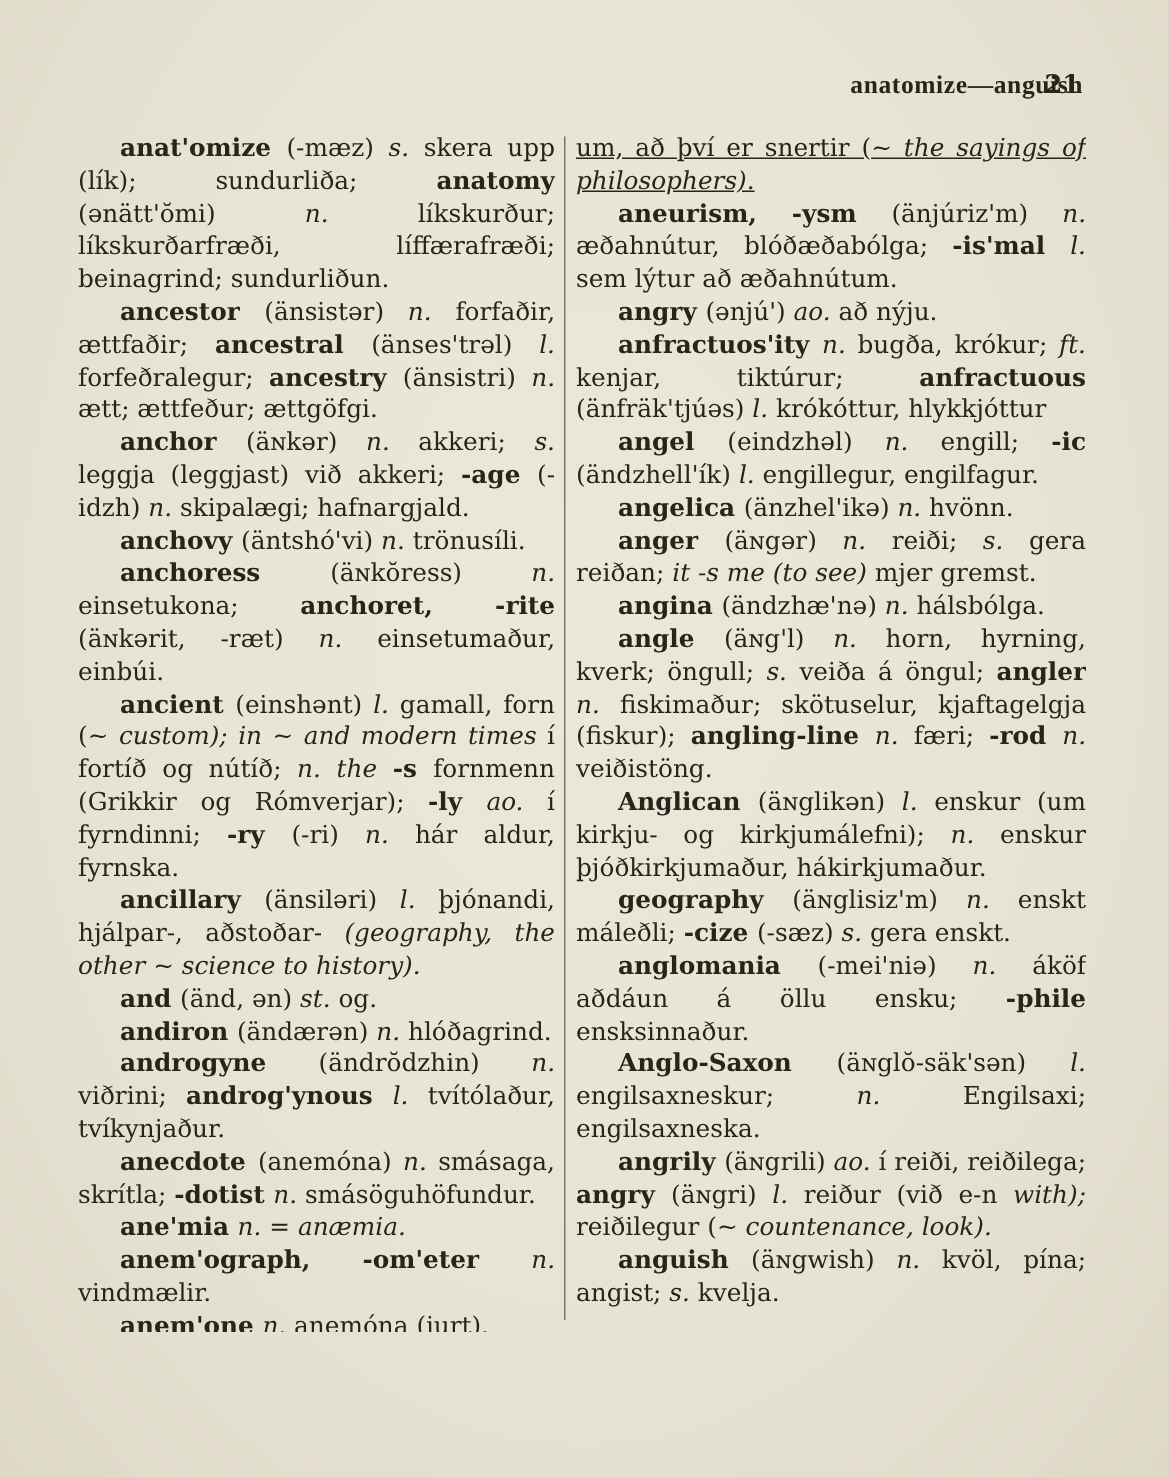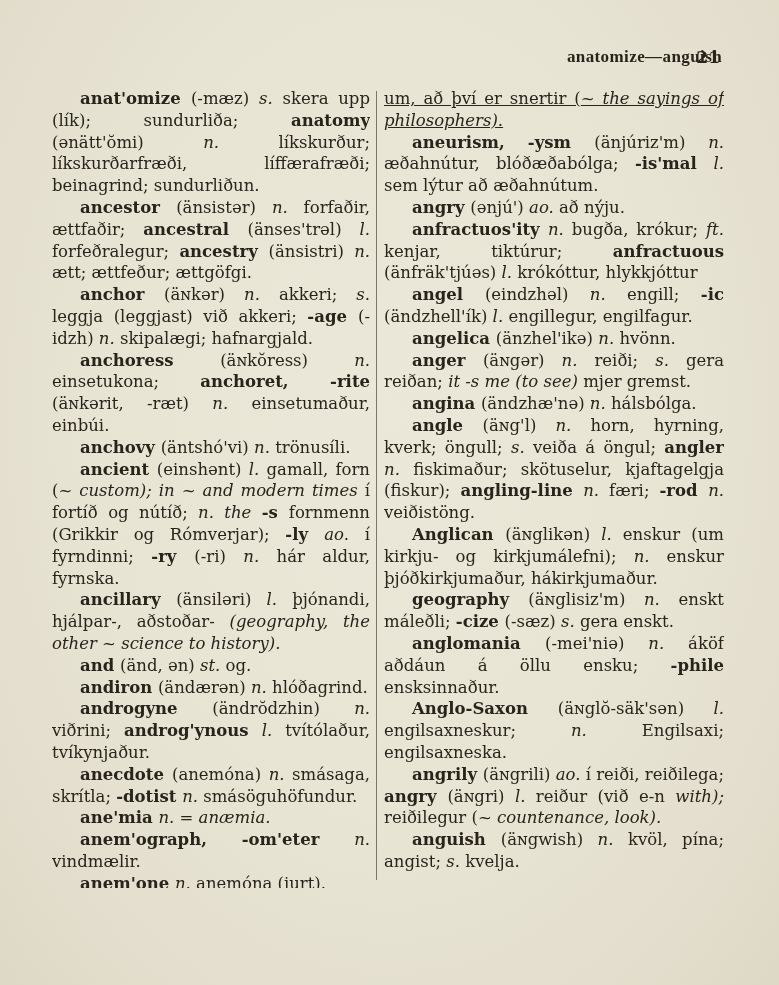--- a/index.html
+++ b/index.html
@@ -59,22 +59,22 @@
 <div class="page">
   <div class="header">
     <span class="running-head">anatomize—anguish</span>
     <span class="page-number">21</span>
   </div>
   <div class="columns">
     <div class="col col-left" id="col-left">
         <p class="entry"><span class="s-b">anat'omize </span><span class="s-r">(-mæz) </span><span class="s-i">s. </span><span class="s-r">skera upp (lík); sundurliða; </span><span class="s-b">anatomy </span><span class="s-r">(ənätt'ŏmi) </span><span class="s-i">n. </span><span class="s-r">líkskurður; líkskurðarfræði, líffærafræði; beinagrind; sundurliðun.</span></p>
         <p class="entry"><span class="s-b">ancestor </span><span class="s-r">(änsistər) </span><span class="s-i">n. </span><span class="s-r">forfaðir, ættfaðir; </span><span class="s-b">ancestral </span><span class="s-r">(änses'trəl) </span><span class="s-i">l. </span><span class="s-r">forfeðralegur; </span><span class="s-b">ancestry </span><span class="s-r">(änsistri) </span><span class="s-i">n. </span><span class="s-r">ætt; ættfeður; ættgöfgi.</span></p>
         <p class="entry"><span class="s-b">anchor </span><span class="s-r">(äɴkər) </span><span class="s-i">n. </span><span class="s-r">akkeri; </span><span class="s-i">s. </span><span class="s-r">leggja (leggjast) við akkeri; </span><span class="s-b">-age </span><span class="s-r">(-idzh) </span><span class="s-i">n. </span><span class="s-r">skipalægi; hafnargjald.</span></p>
+        <p class="entry"><span class="s-b">anchovy </span><span class="s-r">(äntshó'vi) </span><span class="s-i">n. </span><span class="s-r">trönusíli.</span></p>
         <p class="entry"><span class="s-b">anchoress </span><span class="s-r">(äɴkŏress) </span><span class="s-i">n. </span><span class="s-r">einsetukona; </span><span class="s-b">anchoret, -rite </span><span class="s-r">(äɴkərit, -ræt) </span><span class="s-i">n. </span><span class="s-r">einsetumaður, einbúi.</span></p>
-        <p class="entry"><span class="s-b">anchovy </span><span class="s-r">(äntshó'vi) </span><span class="s-i">n. </span><span class="s-r">trönusíli.</span></p>
         <p class="entry"><span class="s-b">ancient </span><span class="s-r">(einshənt) </span><span class="s-i">l. </span><span class="s-r">gamall, forn (</span><span class="s-i">~ custom); in ~ and modern times </span><span class="s-r">í fortíð og nútíð; </span><span class="s-i">n. the </span><span class="s-b">-s </span><span class="s-r">fornmenn (Grikkir og Rómverjar); </span><span class="s-b">-ly </span><span class="s-i">ao. </span><span class="s-r">í fyrndinni; </span><span class="s-b">-ry </span><span class="s-r">(-ri) </span><span class="s-i">n. </span><span class="s-r">hár aldur, fyrnska.</span></p>
         <p class="entry"><span class="s-b">ancillary </span><span class="s-r">(änsiləri) </span><span class="s-i">l. </span><span class="s-r">þjónandi, hjálpar-, aðstoðar- </span><span class="s-i">(geography, the other ~ science to history).</span></p>
         <p class="entry"><span class="s-b">and </span><span class="s-r">(änd, ən) </span><span class="s-i">st. </span><span class="s-r">og.</span></p>
         <p class="entry"><span class="s-b">andiron </span><span class="s-r">(ändærən) </span><span class="s-i">n. </span><span class="s-r">hlóðagrind.</span></p>
         <p class="entry"><span class="s-b">androgyne </span><span class="s-r">(ändrŏdzhin) </span><span class="s-i">n. </span><span class="s-r">viðrini; </span><span class="s-b">androg'ynous </span><span class="s-i">l. </span><span class="s-r">tvítólaður, tvíkynjaður.</span></p>
         <p class="entry"><span class="s-b">anecdote </span><span class="s-r">(anemóna) </span><span class="s-i">n. </span><span class="s-r">smásaga, skrítla; </span><span class="s-b">-dotist </span><span class="s-i">n. </span><span class="s-r">smásöguhöfundur.</span></p>
         <p class="entry"><span class="s-b">ane'mia </span><span class="s-i">n. </span><span class="s-r">= </span><span class="s-i">anæmia.</span></p>
         <p class="entry"><span class="s-b">anem'ograph, -om'eter </span><span class="s-i">n. </span><span class="s-r">vindmælir.</span></p>
         <p class="entry"><span class="s-b">anem'one </span><span class="s-i">n. </span><span class="s-r">anemóna (jurt).</span></p>
       </div>

